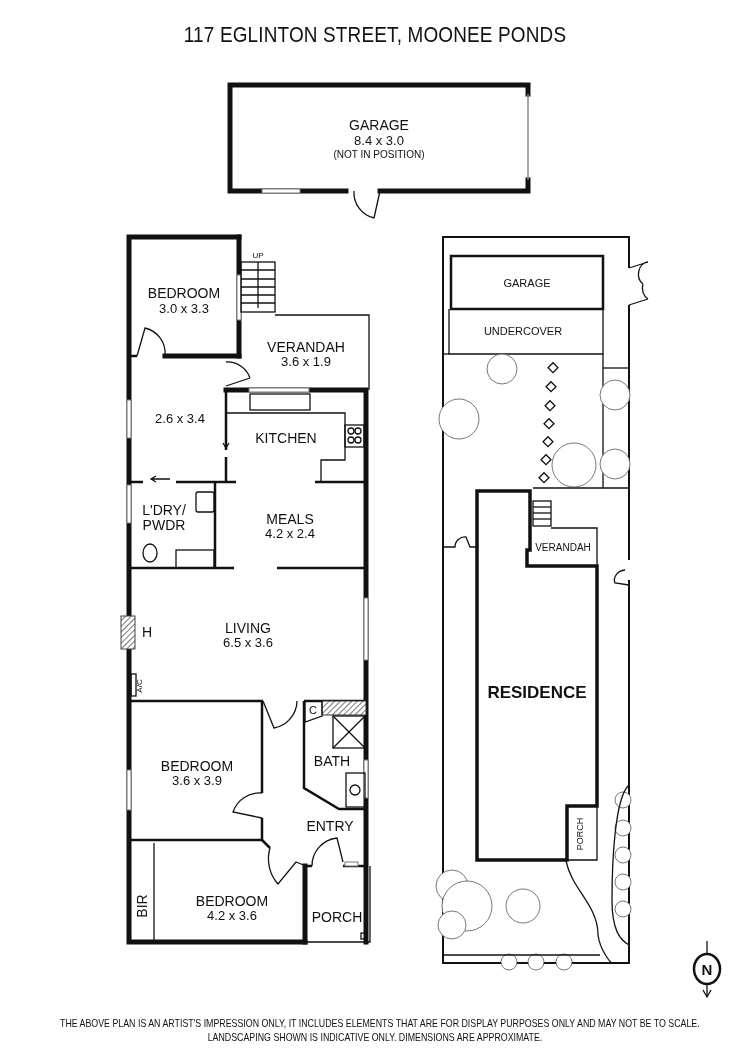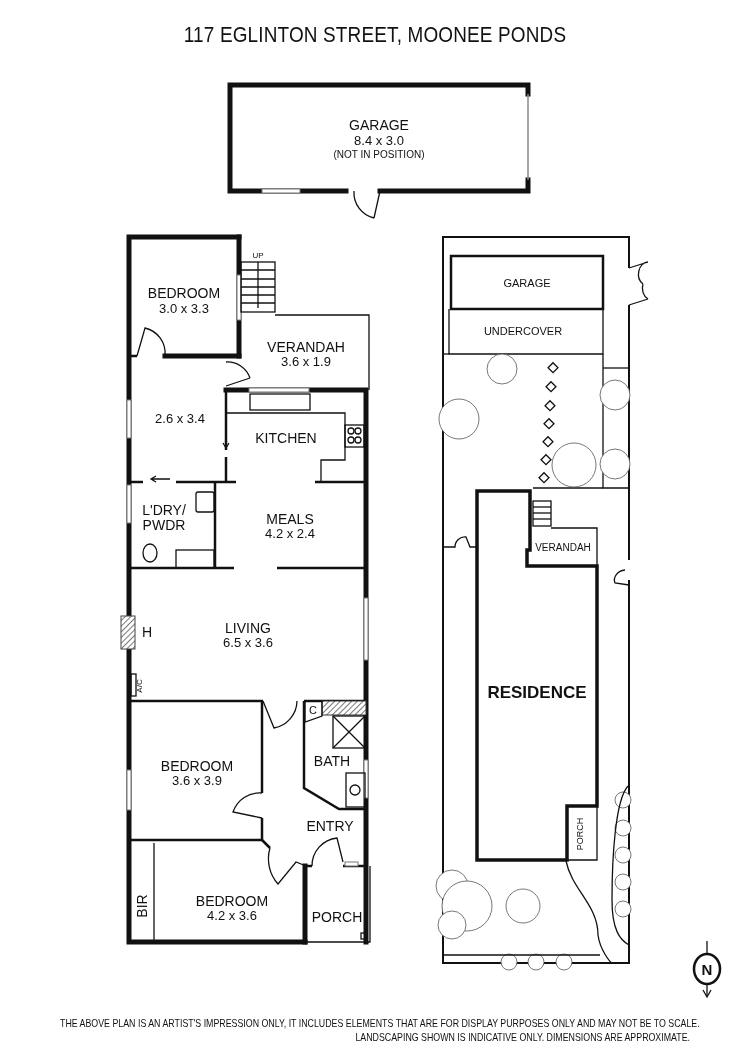--- a/index.html
+++ b/index.html
@@ -5,21 +5,21 @@
   html, body { margin: 0; padding: 0; background: #ffffff; }
   body { width: 750px; height: 1061px; position: relative; overflow: hidden; font-family: "Liberation Sans", "DejaVu Sans", sans-serif; color: #111; }
   .title { position: absolute; left: 0; top: 22px; width: 750px; text-align: center; font-size: 22px; letter-spacing: 0.2px; transform: scaleX(0.86); transform-origin: center; font-family: "Liberation Sans", sans-serif; }
   svg.plan { position: absolute; left: 0; top: 0; }
   .lbl { font-family: "Liberation Sans", sans-serif; fill: #111; text-anchor: middle; }
   .room { font-size: 14px; }
   .dim { font-size: 13px; }
   .small { font-size: 10px; }
   .site { font-size: 11px; }
   .big { font-size: 17px; font-weight: bold; }
-  .disclaimer { position: absolute; left: 0; top: 1016px; width: 750px; text-align: right; font-size: 10.5px; line-height: 14px; }
+  .disclaimer { position: absolute; left: 0; top: 1016px; width: 750px; text-align: center; font-size: 10.5px; line-height: 14px; }
   .disclaimer div { transform: scaleX(0.84); transform-origin: center; white-space: nowrap; }
   .wall { fill: none; stroke: #111; stroke-width: 5; stroke-linecap: square; }
   .thin { fill: none; stroke: #111; stroke-width: 1.3; }
   .mid { fill: none; stroke: #111; stroke-width: 2.5; }
   .win { fill: #fff; stroke: #777; stroke-width: 1; }
   .tree { fill: #fff; stroke: #555; stroke-width: 0.8; }
 </style>
 </head>
 <body>
 

